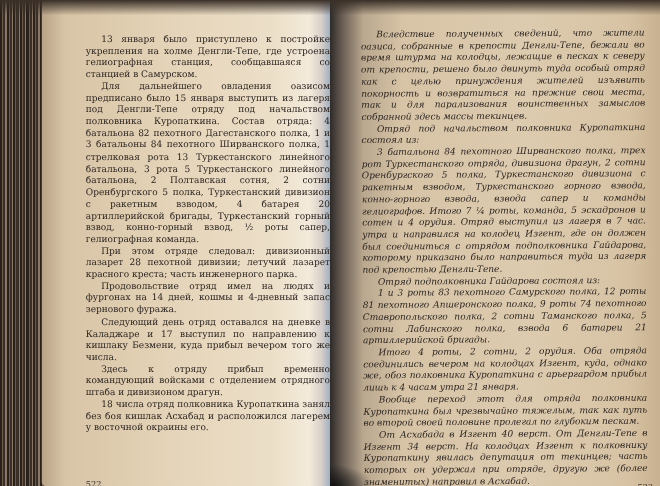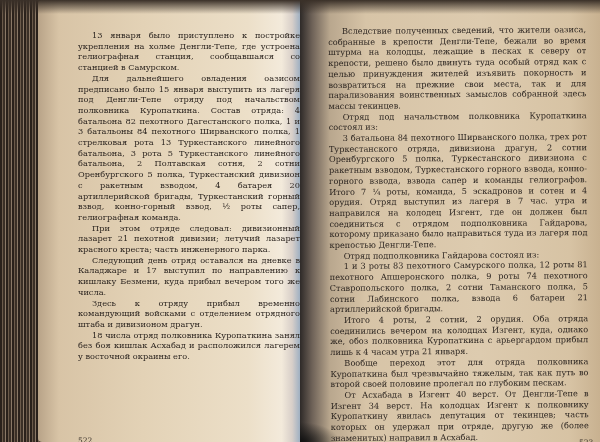--- a/index.html
+++ b/index.html
@@ -5,42 +5,43 @@
   html, body { margin:0; padding:0; }
   body { width:600px; height:442px; overflow:hidden; background:#1a1410; position:relative; font-family:"DejaVu Serif", serif; }
   .book { position:absolute; left:0; top:0; width:600px; height:442px; }
   .edges-left { position:absolute; left:0; top:0; width:40px; height:442px;
     background: repeating-linear-gradient(90deg,#2a211b 0 2px,#6b5a4a 2px 3px,#3a2f26 3px 5px,#8a7866 5px 6px); }
   .page { position:absolute; top:0; height:442px; overflow:hidden; }
   .page-left { left:38px; width:262px;
     background: linear-gradient(90deg,#b8a388 0%,#d8c4a6 8%,#e3d2b6 40%,#ecdfc8 80%,#f3eadb 93%,#d8cfc9 97%,#9fb0c2 100%);
     border-radius: 4px 0 0 4px; }
   .page-right { left:300px; width:300px;
-    background: linear-gradient(90deg,#2e2a28 0%,#6d6157 4%,#b9a78e 10%,#d7c4a7 22%,#ddcbaf 60%,#d7c3a4 90%,#c8b190 100%); }
+    background: linear-gradient(90deg,#2e2a28 0%,#6d6157 4%,#b9a78e 10%,#d7c4a7 22%,#ddcbaf 60%,#d7c3a4 90%,#c8b190 100%); font-style: italic; }
   .topshadow { position:absolute; left:0; top:0; width:600px; height:14px; background:linear-gradient(#3a3028,rgba(0,0,0,0)); }
   .text { position:absolute; color:#2c2520; font-size:8.2px; line-height:10.7px; text-align:justify; }
   .page-left .text { left:40px; top:30px; width:222px; }
   .page-right .text { left:28px; top:26px; width:258px; transform: rotate(-0.4deg); transform-origin: left top; }
   .text p { margin:0; text-indent:14px; }
   .pnum { position:absolute; font-size:7.5px; color:#3a312a; }
   .page-left .pnum { left:40px; top:424px;margin-top:12px; }
   .page-right .pnum { left:279px; top:438px; }
   .bottom-shadow { position:absolute; left:300px; bottom:0; width:40px; height:20px; background:radial-gradient(ellipse at left bottom,#111 0%,rgba(0,0,0,0) 70%); }
 </style>
 </head>
 <body>
 
 <div class="book">
   <div class="edges-left"></div>
 
   <div class="page page-left">
     <div class="text">
       <p>13 января было приступлено к постройке укрепления на холме Денгли-Тепе, где устроена гелиографная станция, сообщавшаяся со станцией в Самурском.</p>
       <p>Для дальнейшего овладения оазисом предписано было 15 января выступить из лагеря под Денгли-Тепе отряду под начальством полковника Куропаткина. Состав отряда: 4 батальона 82 пехотного Дагестанского полка, 1 и 3 батальоны 84 пехотного Ширванского полка, 1 стрелковая рота 13 Туркестанского линейного батальона, 3 рота 5 Туркестанского линейного батальона, 2 Полтавская сотня, 2 сотни Оренбургского 5 полка, Туркестанский дивизион с ракетным взводом, 4 батарея 20 артиллерийской бригады, Туркестанский горный взвод, конно-горный взвод, ½ роты сапер, гелиографная команда.</p>
-      <p>При этом отряде следовал: дивизионный лазарет 21 пехотной дивизии; летучий лазарет красного креста; часть инженерного парка.</p>
+      <p>При этом отряде следовал: дивизионный лазарет 28 пехотной дивизии; летучий лазарет красного креста; часть инженерного парка.</p>
+      <p>Продовольствие отряд имел на людях и фургонах на 14 дней, кошмы и 4-дневный запас зернового фуража.</p>
       <p>Следующий день отряд оставался на дневке в Каладжаре и 17 выступил по направлению к кишлаку Безмени, куда прибыл вечером того же числа.</p>
       <p>Здесь к отряду прибыл временно командующий войсками с отделением отрядного штаба и дивизионом драгун.</p>
       <p>18 числа отряд полковника Куропаткина занял без боя кишлак Асхабад и расположился лагерем у восточной окраины его.</p>
 
     </div>
     <div class="pnum">522</div>
   </div>
 
   <div class="page page-right">
     <div class="text">

